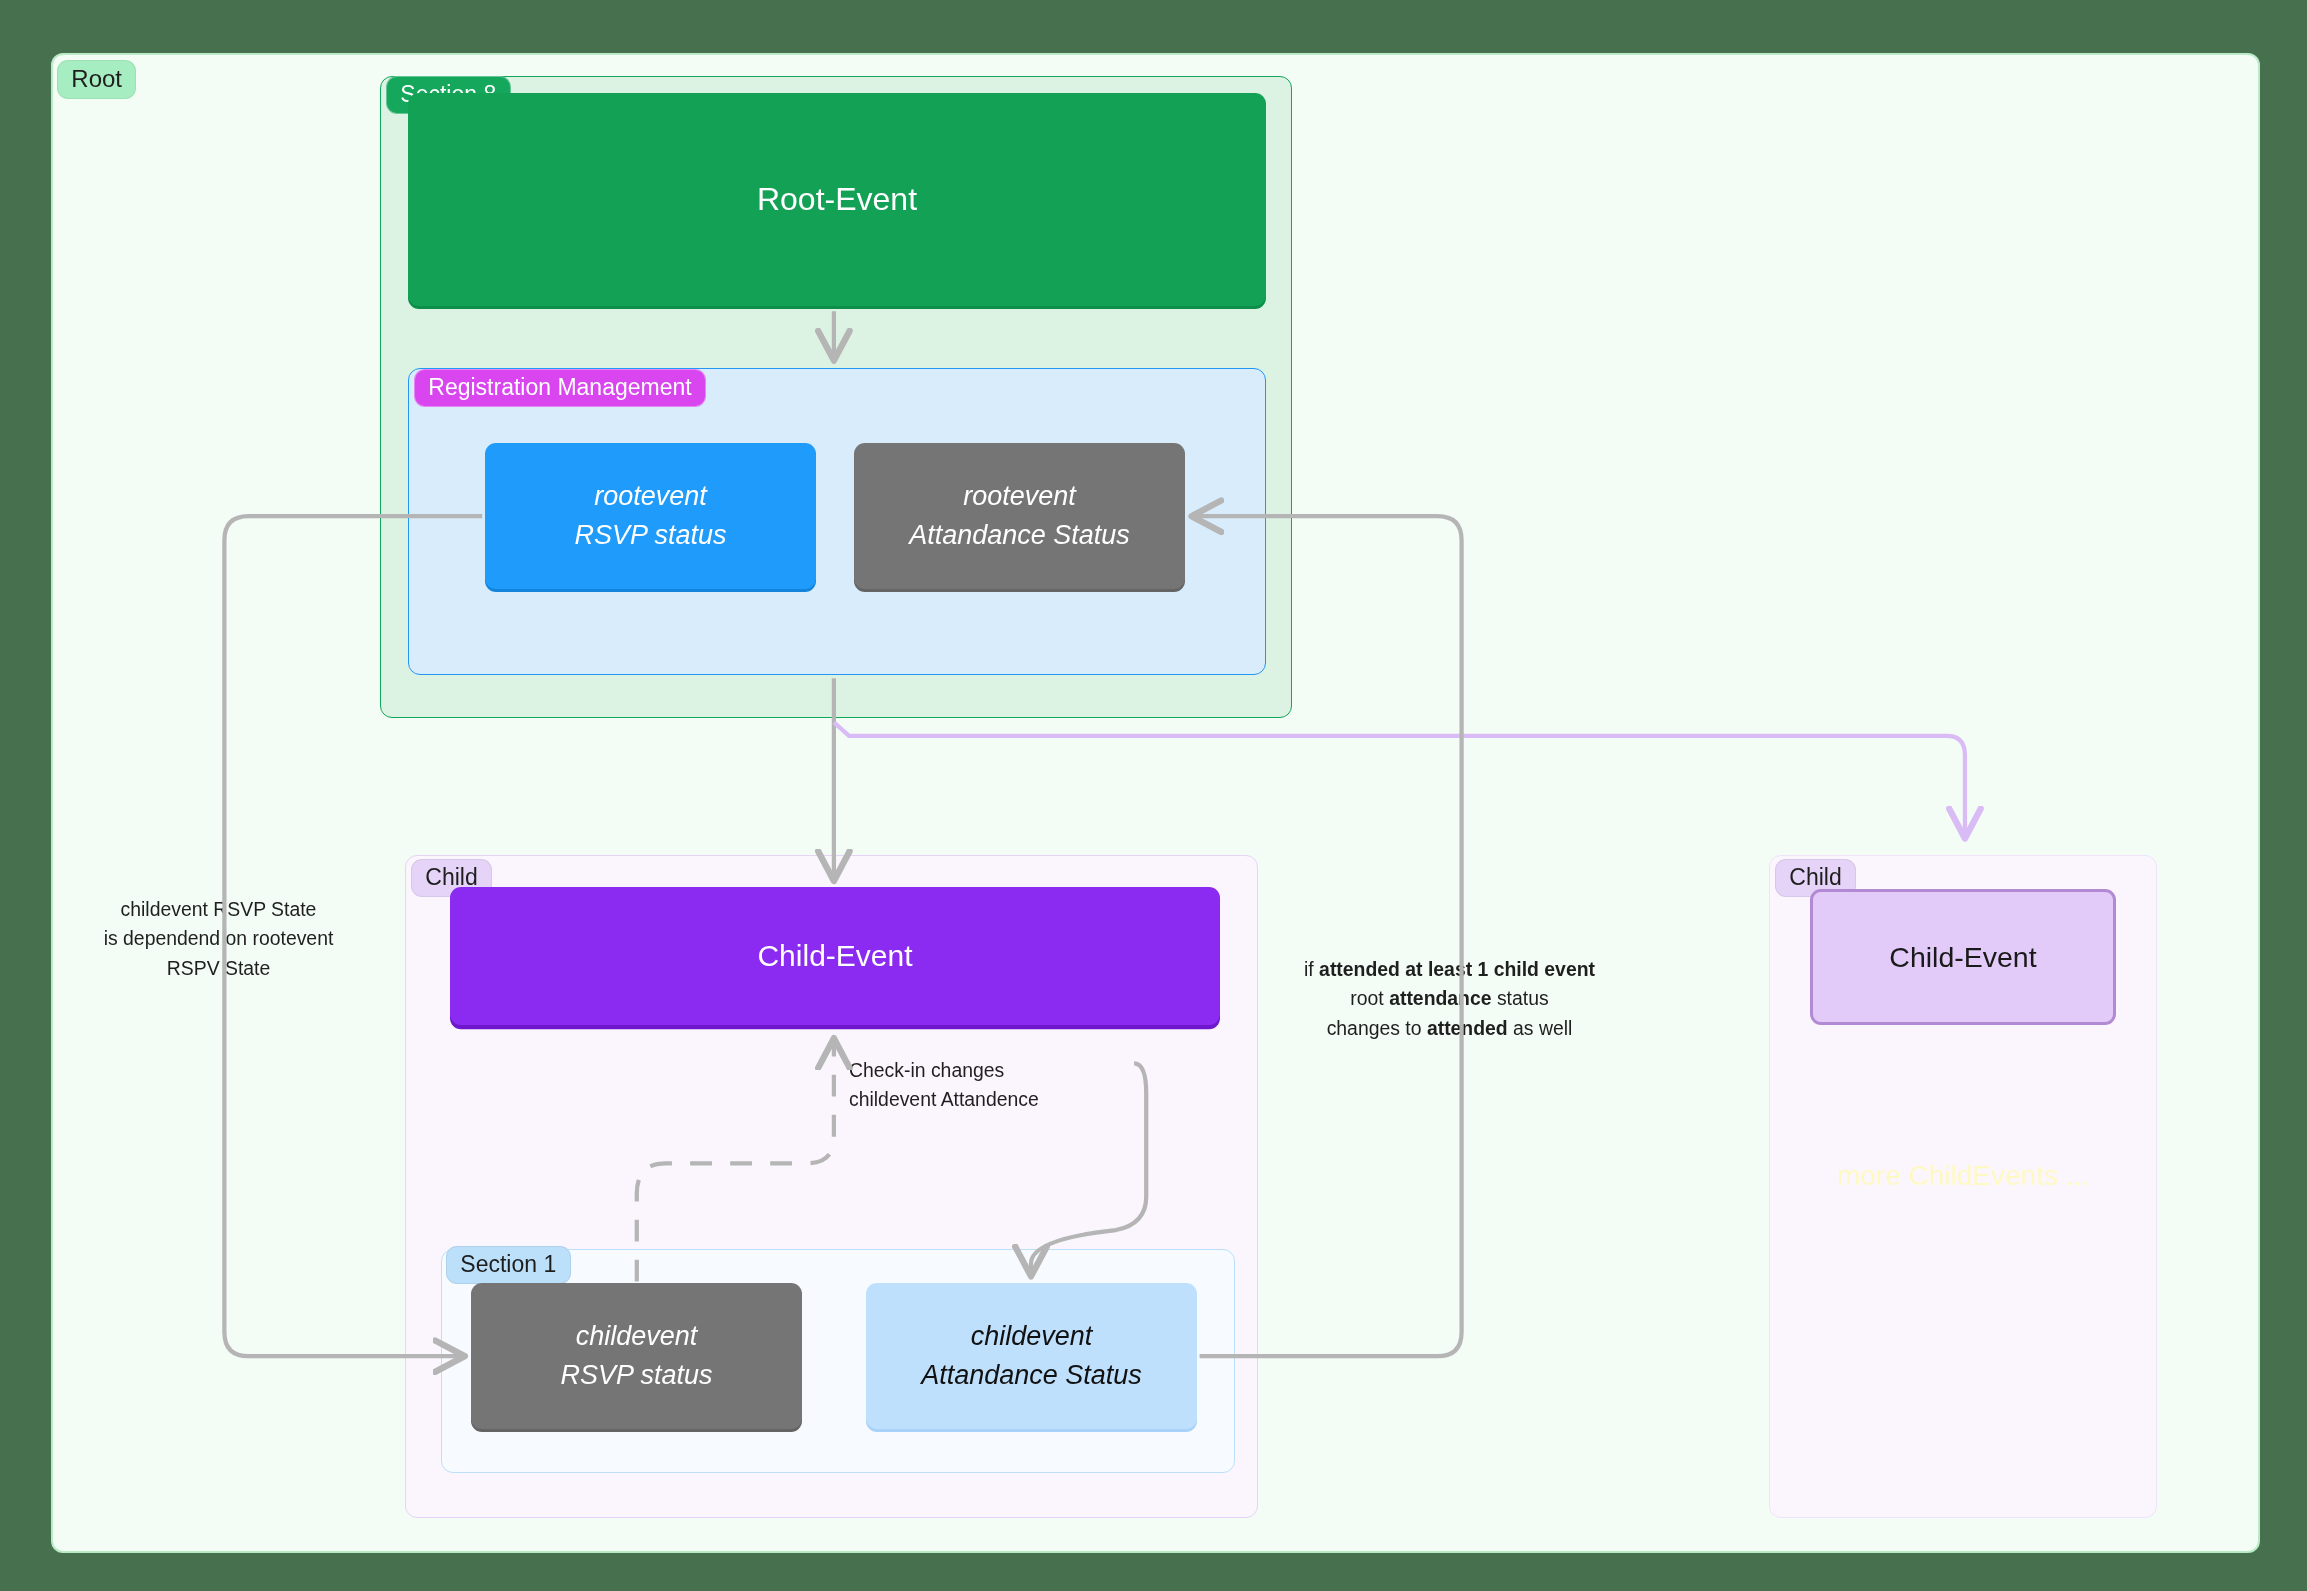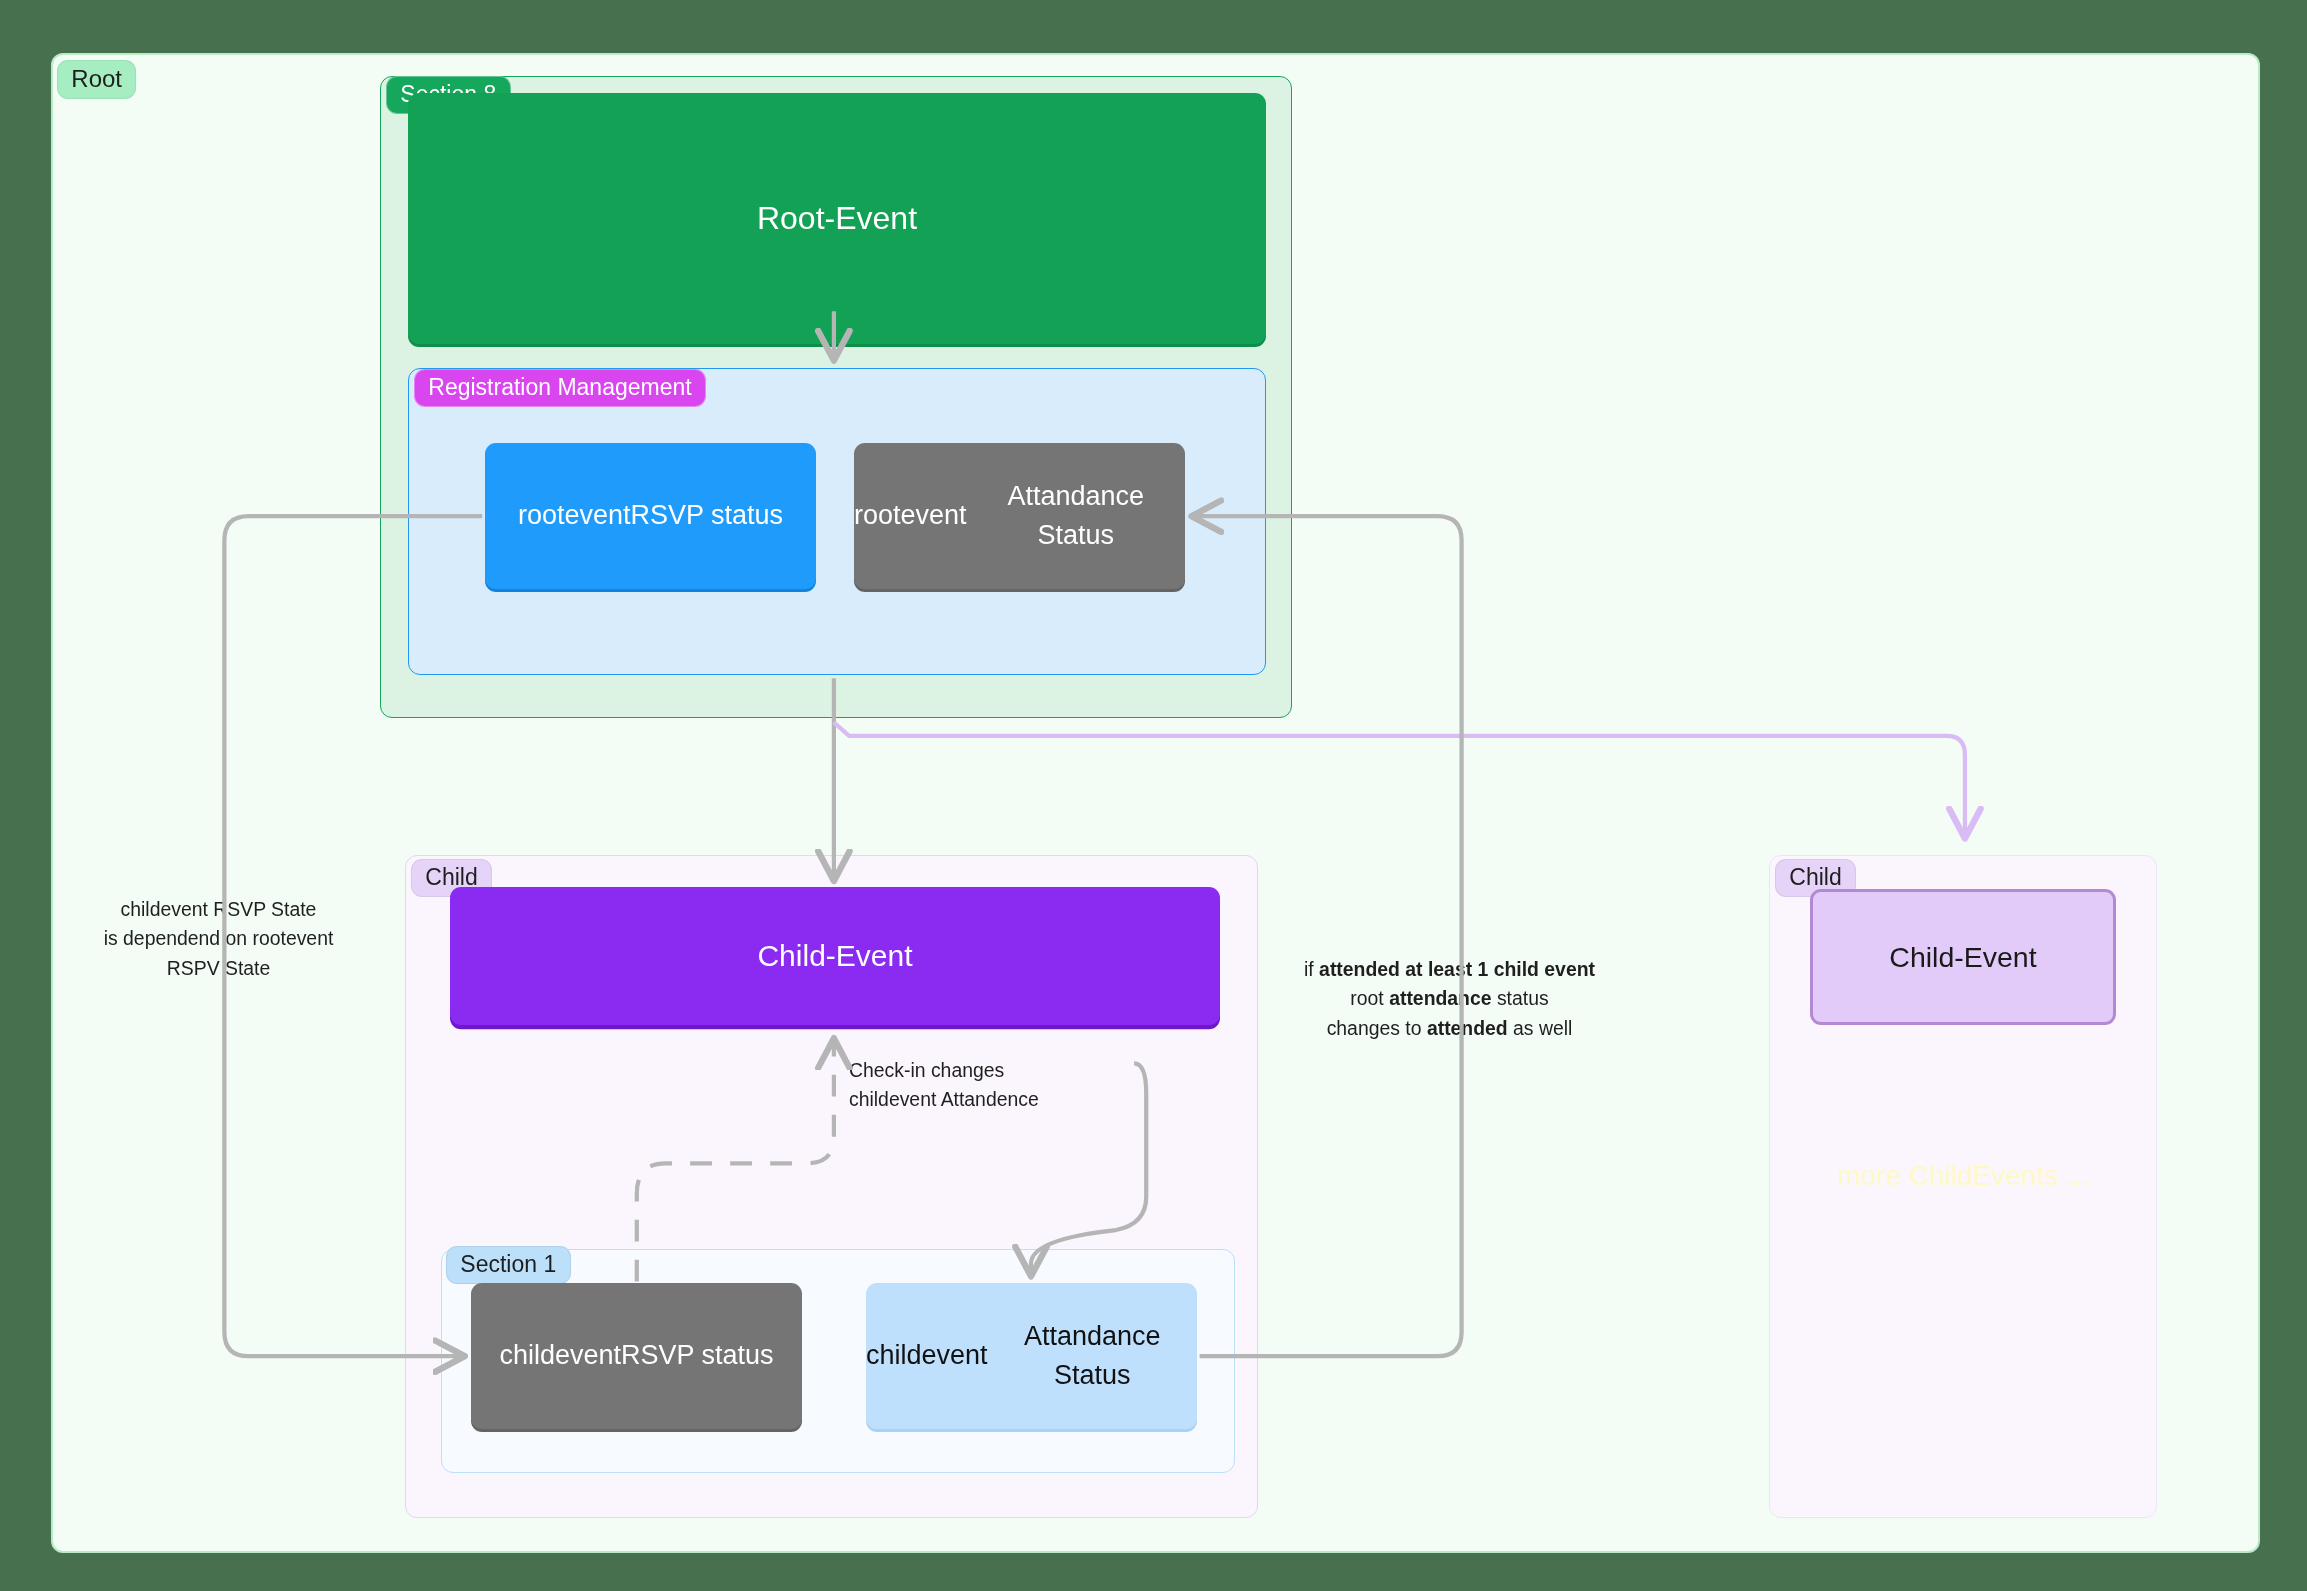--- a/index.html
+++ b/index.html
@@ -48,21 +48,21 @@
   }
   #section8-badge {
     left: 386px; top: 68px;
     background: #15a75c; color: #ffffff;
     border-color: rgba(255,255,255,0.35);
   }
 
   
   #root-event {
     position: absolute;
-    left: 408px; top: 85px; width: 858px; height: 251px;
+    left: 408px; top: 85px; width: 858px; height: 213px;
     background: #12a155;
     border-radius: 11px;
     box-shadow: 0 3px 0 0 #0d8e49;
     display: flex; align-items: center; justify-content: center;
     color: #ffffff; font-size: 32px;
   }
 
   
   #regmgmt-group {
     left: 408px; top: 360px; width: 858px; height: 307px;
@@ -72,24 +72,25 @@
   #regmgmt-badge {
     left: 414px; top: 361px;
     background: #d946ef; color: #ffffff;
     border-color: rgba(255,255,255,0.35);
   }
 
   
   .node {
     position: absolute;
     border-radius: 11px;
-    display: flex; flex-direction: row;
+    display: flex; flex-direction: column;
     align-items: center; justify-content: center;
     font-size: 27px; line-height: 1.45;
     text-align: center;
+    font-style: italic;
   }
   #rootevent-rsvp {
     left: 485px; top: 435px; width: 331px; height: 146px;
     background: #1f9bfb; color: #ffffff;
     box-shadow: 0 3px 0 0 #1484da;
   }
   #rootevent-attendance {
     left: 854px; top: 435px; width: 331px; height: 146px;
     background: #757575; color: #ffffff;
     box-shadow: 0 3px 0 0 #646464;

